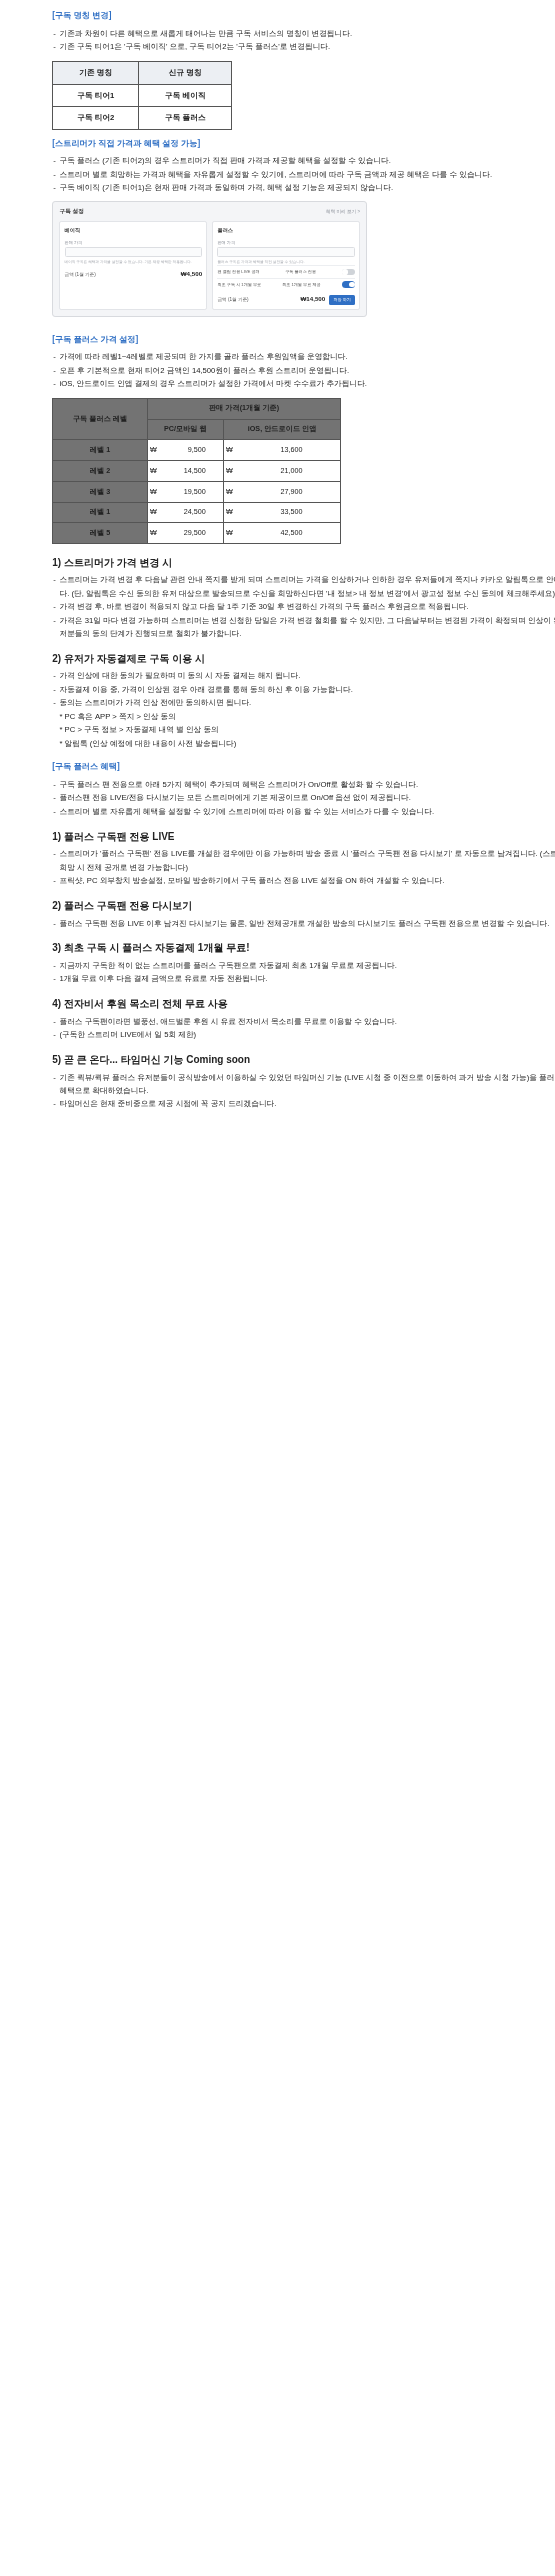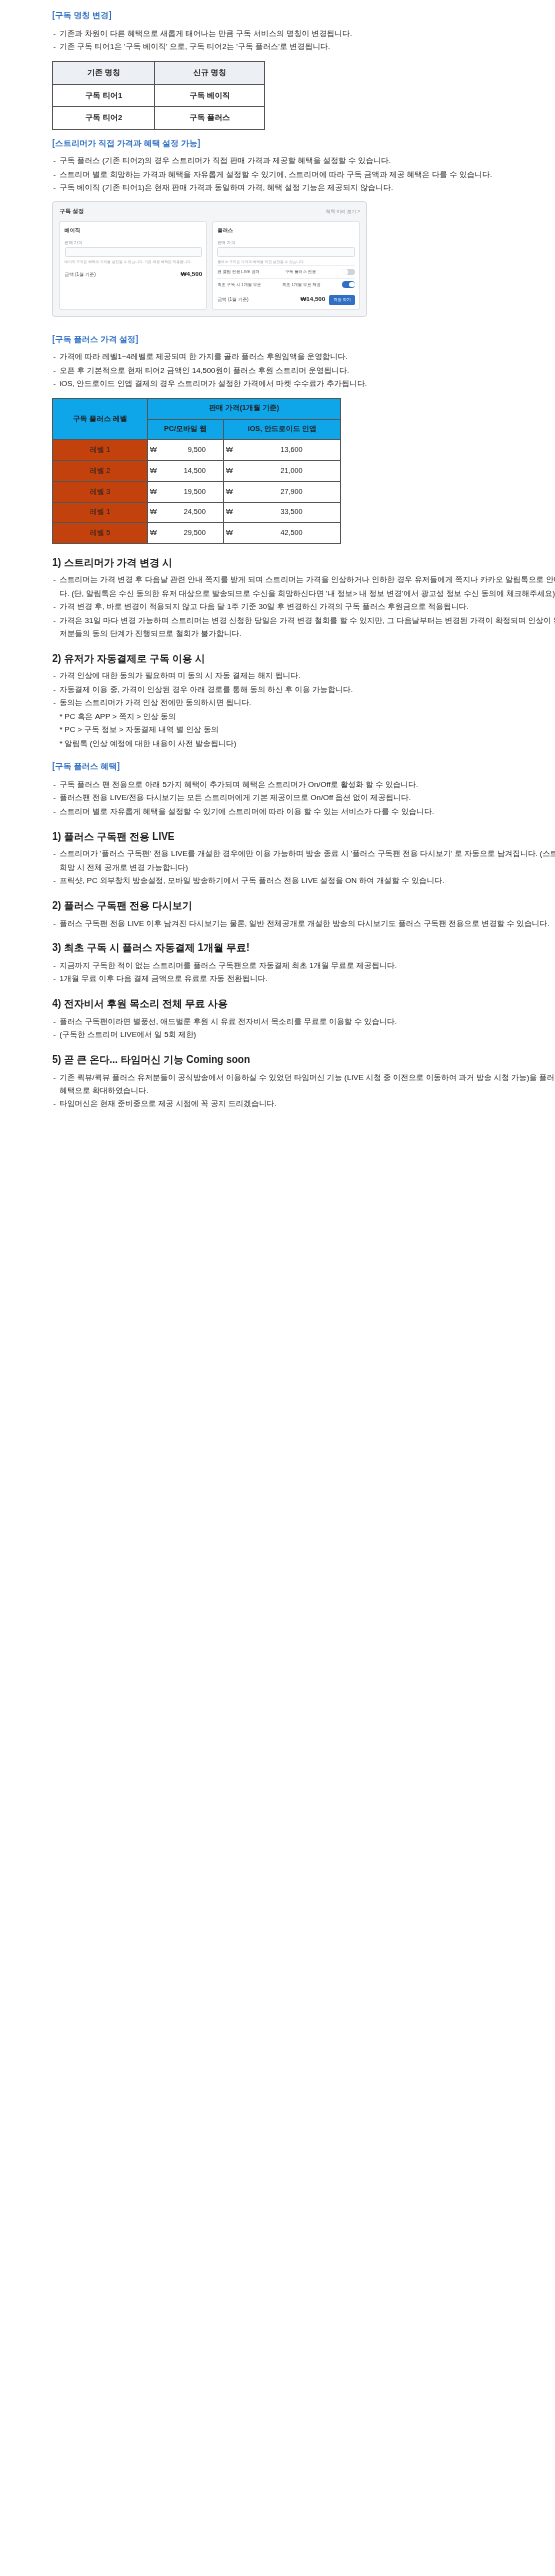--- a/index.html
+++ b/index.html
@@ -15,30 +15,30 @@
   .h-blue{color:#2f6fc4;font-weight:bold;font-size:8.2px;margin:2.1px 0 3.1px 0;}
   .h-plain{color:#222;font-weight:bold;font-size:10px;margin:9.3px 0 2.1px 0;}
   ul.bul{list-style:none;margin:0 0 0 0;padding:0;}
   ul.bul li{position:relative;padding-left:7.2px;margin:0;}
   ul.bul li:before{content:"-";position:absolute;left:1px;top:0;}
   ul.plain{list-style:none;margin:0;padding:0;}
   ul.plain li{position:relative;padding-left:7.2px;}
   .spacer{height:8.2px;}
 
   
-  table.t1{border-collapse:collapse;margin:7.2px 0 7.2px 0;width:213px;}
+  table.t1{border-collapse:collapse;margin:7.2px 0 7.2px 0;width:180px;}
   table.t1 th,table.t1 td{border:0.5px solid #555;text-align:center;padding:4.1px 2.1px;font-size:7.7px;}
   table.t1 th{background:#eceff3;font-weight:bold;}
   table.t1 td{font-weight:bold;}
 
   
   table.t2{border-collapse:collapse;margin:7.2px 0 7.2px 0;width:289px;}
   table.t2 th,table.t2 td{border:0.5px solid #555;text-align:center;padding:3.6px 2.1px;font-size:7.2px;}
-  table.t2 th{background:#0ea5e9;font-weight:bold;}
-  table.t2 td.lvl{background:#c2410c;font-weight:normal;}
+  table.t2 th{background:#737373;font-weight:bold;}
+  table.t2 td.lvl{background:#737373;font-weight:bold;}
   table.t2 td.price{text-align:center;}
   .won{display:inline-block;min-width:34px;text-align:right;}
   .wsym{float:left;}
 
   
   .shot{
     width:315px;background:#f4f5f7;border:0.5px solid #d8dade;border-radius:3.1px;
     padding:5.2px 6.2px 6.2px 6.2px;box-sizing:border-box;margin:6.2px 0 5.2px 0;
     font-size:5.2px;color:#555;
   }

